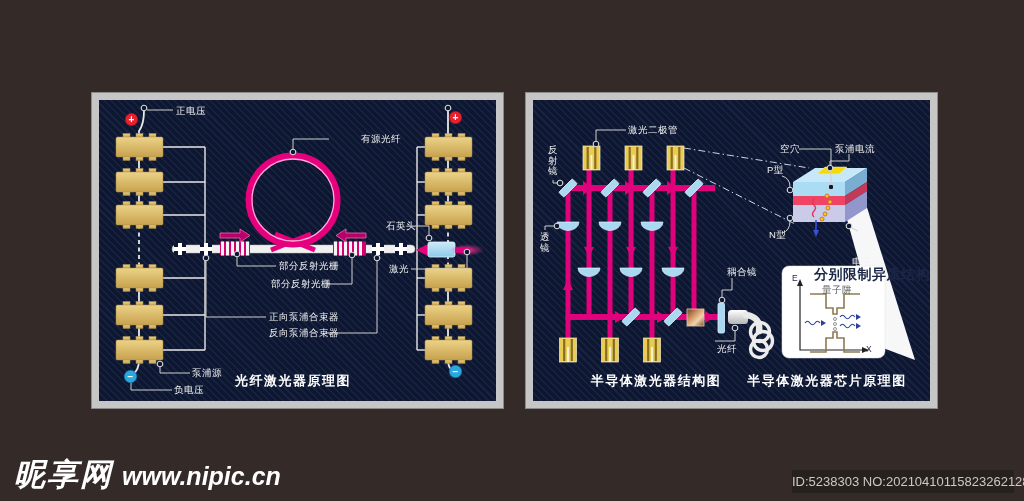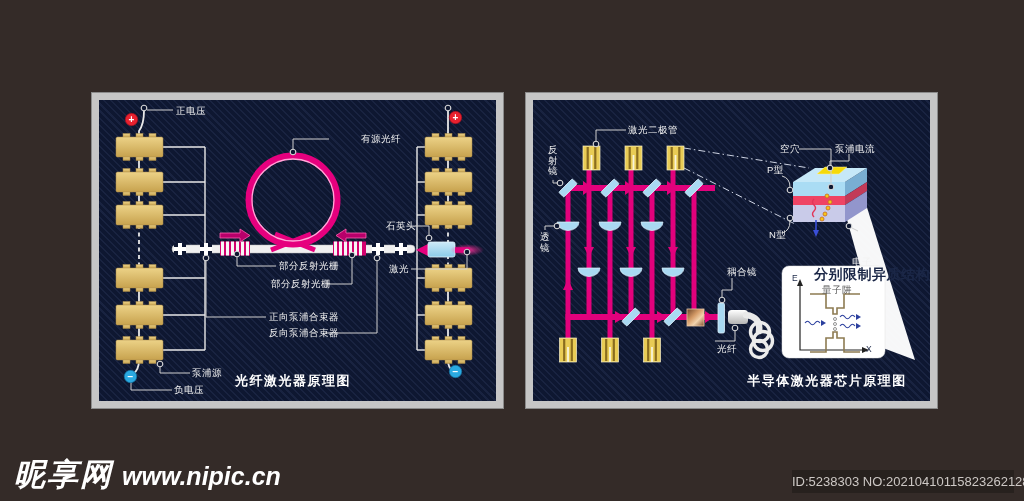--- a/index.html
+++ b/index.html
@@ -409,20 +409,21 @@
   <div class="lbl" style="left:184px;top:243px;">光纤</div>
   <div class="lbl" style="left:247px;top:43px;">空穴</div>
   <div class="lbl" style="left:302px;top:43px;">泵浦电流</div>
   <div class="lbl" style="left:234px;top:64px;">P型</div>
   <div class="lbl" style="left:236px;top:129px;">N型</div>
   <div class="lbl" style="left:319px;top:128px;margin-top:28px;">电子</div>
   <div class="lbl dark bolded" style="left:281px;top:169px;font-size:14px;">分别限制异质结构</div>
   <div class="lbl dark" style="left:289px;top:184px;color:#555;">量子阱</div>
   <div class="lbl dark" style="left:259px;top:173px;font-size:8.5px;">E</div>
   <div class="lbl dark" style="left:333px;top:244px;font-size:8.5px;">X</div>
+  <div class="diagram-title" style="left:38px;top:272px;">半导体激光器结构图</div>
   <div class="diagram-title" style="left:209px;top:272px;">半导体激光器芯片原理图</div>
  </div>
 </div>
 
 <div class="watermark">
   <span class="wm-name">昵享网</span>
   <span class="wm-url">www.nipic.cn</span>
 </div>
 <div class="idbox">ID:5238303 NO:20210410115823262128</div>
 

